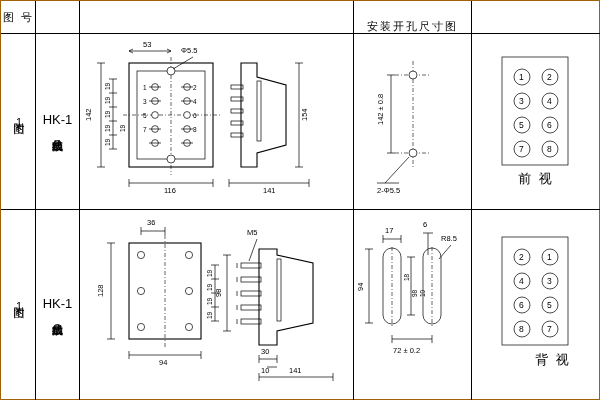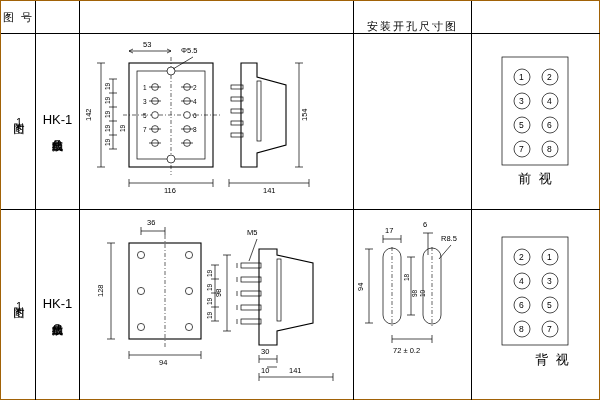--- a/index.html
+++ b/index.html
@@ -146,20 +146,38 @@
       <line class="ln thin" x1="214" y1="132" x2="222" y2="132"></line>
       <text class="txt" x="226" y="86" transform="rotate(-90 226 86)">154</text>
 
       <line class="ln thin" x1="148" y1="148" x2="228" y2="148"></line>
       <line class="ln thin" x1="148" y1="144" x2="148" y2="152"></line>
       <line class="ln thin" x1="228" y1="144" x2="228" y2="152"></line>
       <text class="txt" x="182" y="158">141</text>
     </svg>
   </div>
 
+  <div style="position:absolute;left:354px;top:34px;width:115px;height:173px;">
+    <svg width="115" height="173" viewBox="0 0 115 173">
+      <line class="ln dash" x1="58" y1="26" x2="58" y2="134"></line>
+      <line class="ln dash" x1="40" y1="40" x2="76" y2="40"></line>
+      <line class="ln dash" x1="40" y1="118" x2="76" y2="118"></line>
+      <circle class="ln thin fillw" cx="58" cy="40" r="4"></circle>
+      <circle class="ln thin fillw" cx="58" cy="118" r="4"></circle>
+
+      <line class="ln thin" x1="36" y1="40" x2="36" y2="118"></line>
+      <line class="ln thin" x1="32" y1="40" x2="40" y2="40"></line>
+      <line class="ln thin" x1="32" y1="118" x2="40" y2="118"></line>
+      <text class="txt" x="28" y="90" transform="rotate(-90 28 90)">142 ± 0.8</text>
+
+      <line class="ln thin" x1="54" y1="122" x2="30" y2="148"></line>
+      <line class="ln thin" x1="22" y1="148" x2="44" y2="148"></line>
+      <text class="txt" x="22" y="158">2-Φ5.5</text>
+    </svg>
+  </div>
 
   <div style="position:absolute;left:471px;top:34px;width:128px;height:173px;">
     <svg width="128" height="173" viewBox="0 0 128 173">
       <rect class="ln thin" x="30" y="22" width="66" height="108"></rect>
       <circle class="ln thin fillw" cx="50" cy="42" r="8"></circle>
       <circle class="ln thin fillw" cx="78" cy="42" r="8"></circle>
       <circle class="ln thin fillw" cx="50" cy="66" r="8"></circle>
       <circle class="ln thin fillw" cx="78" cy="66" r="8"></circle>
       <circle class="ln thin fillw" cx="50" cy="90" r="8"></circle>
       <circle class="ln thin fillw" cx="78" cy="90" r="8"></circle>

